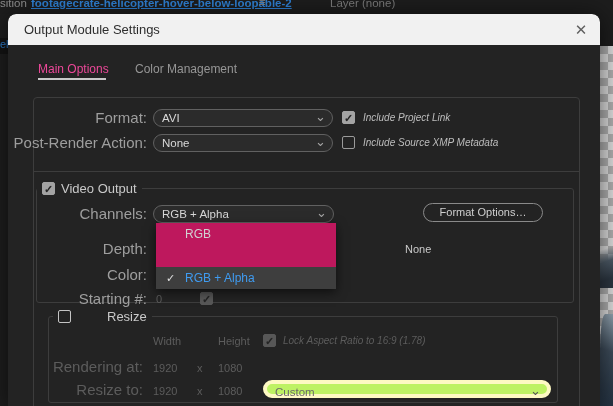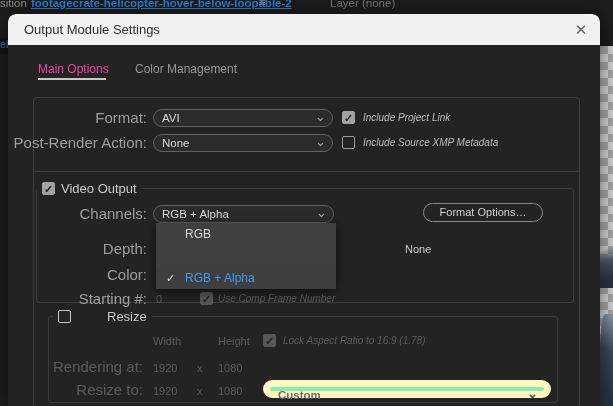--- a/index.html
+++ b/index.html
@@ -68,37 +68,37 @@
   .flabel { font-size:15px; color:#9e9e9e; text-align:right; width:139px; left:0; height:18px; line-height:18px; white-space:nowrap; }
   .dimmed { color:#5c5c5c !important; }
   .value-text { font-size:11px; color:#c9c9c9; white-space:nowrap; }
 
   
   .select {
     background:#2b2b2b; border:1px solid #616161; border-radius:9px; height:18px;
     font-size:11.5px; color:#d8d8d8; line-height:16px; padding-left:8px; white-space:nowrap;
   }
   .select .chev { position:absolute; right:6px; top:0px; color:#a5a5a5; font-size:13px; line-height:14px; }
-  .select-dim { background:#86efac; border:7px solid #fef9c3; color:#6a6a6a;font-weight:bold; }
+  .select-dim { background:#bef264; border:4px solid #fef9c3; color:#6a6a6a; }
   .select-dim .chev { color:#565656; }
 
   
   .cb { width:13px; height:13px; border-radius:2px; font-size:11px; line-height:13px; text-align:center; }
   .cb-on { background:#a3a3a3; color:#262626; border:1px solid #a3a3a3; font-weight:bold; }
   .cb-off { background:transparent; border:1px solid #9a9a9a; color:transparent; }
   .cb-off-bright { border-color:#c4c4c4; }
   .cb-on-dim { background:#575757; color:#242424; border:1px solid #575757; font-weight:bold; }
   .cb-label { font-size:10px; color:#bdbdbd; height:18px; line-height:18px; white-space:nowrap;font-style:italic; }
 
   
   .pill-btn { left:415px; top:189px; width:120px; height:19px; border:1px solid #8a8a8a;
     border-radius:10px; font-size:11px; color:#cfcfcf; text-align:center; line-height:17px; }
 
   
-  .dd-list { left:148px; top:209px; width:180px; height:66px; background:#404040;
+  .dd-list { left:148px; top:209px; width:180px; height:66px; background:#be185d;
     box-shadow:0 3px 10px rgba(0,0,0,.6); z-index:6; }
   .dd-item { position:absolute; left:0; width:180px; height:22px; font-size:12px;
     color:#d2d2d2; line-height:22px; padding-left:29px; white-space:nowrap; }
   .dd-item-sel { background:#3e3e3e; color:#3f9bf0; }
   .dd-check { position:absolute; left:10px; top:0; color:#e0e0e0; font-size:11px; }
 
   .mono-num { font-size:11px; white-space:nowrap; }
 </style>
 </head>
 <body>
@@ -165,21 +165,20 @@
     <div class="abs pill-btn">Format Options…</div>
 
     <div class="abs flabel" style="top:226px;">Depth:</div>
     <div class="abs value-text" style="left:397px; top:229px;">None</div>
 
     <div class="abs flabel" style="top:276px;">Starting #:</div>
 
     <div class="abs flabel" style="top:252px;">Color:</div>
     <div class="abs value-text dimmed" style="left:148px; top:279px;">0</div>
     <div class="abs cb cb-on-dim" style="left:192px; top:278px;">✓</div>
-    <div class="abs cb-label dimmed" style="left:210px; top:276px;">Use Comp Frame Number</div>
 
     <div class="abs dd-list">
       <div class="dd-item" style="top:0;">RGB</div>
       <div class="dd-item dd-item-sel" style="top:44px;">
         <span class="dd-check">✓</span>
         <span>RGB + Alpha</span>
       </div>
     </div>
 
     <div class="abs group rs-group"></div>

